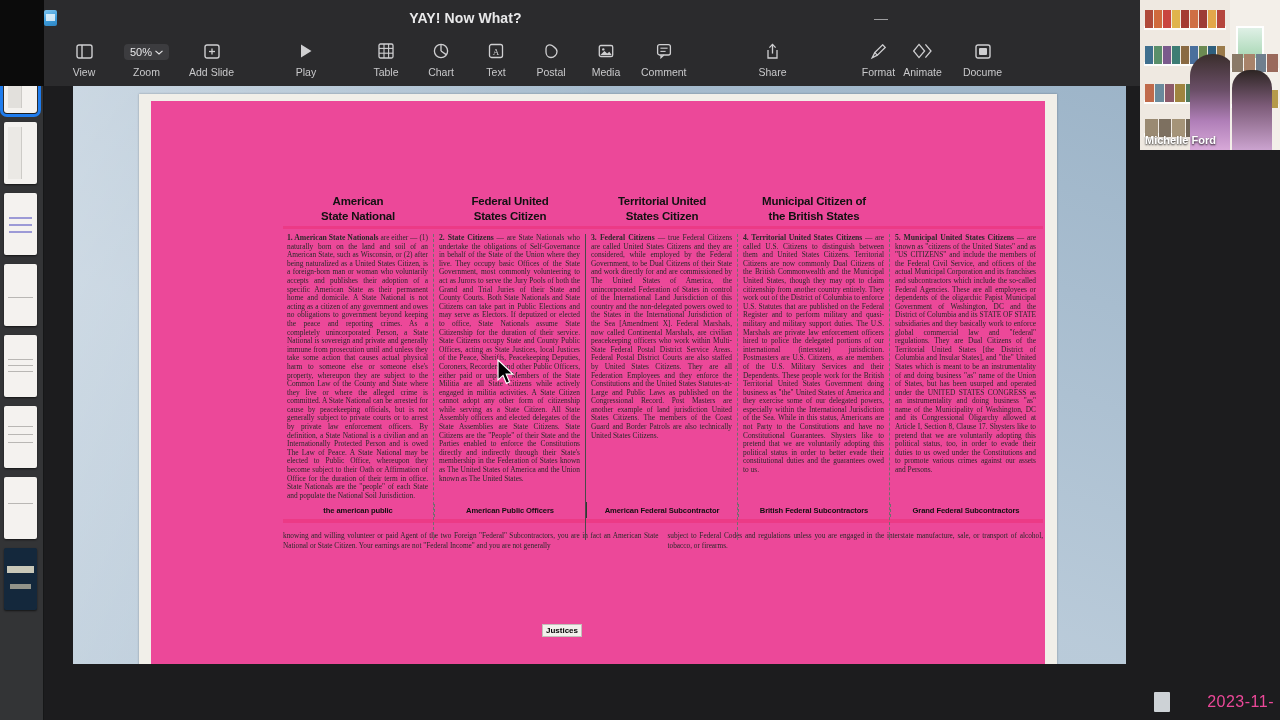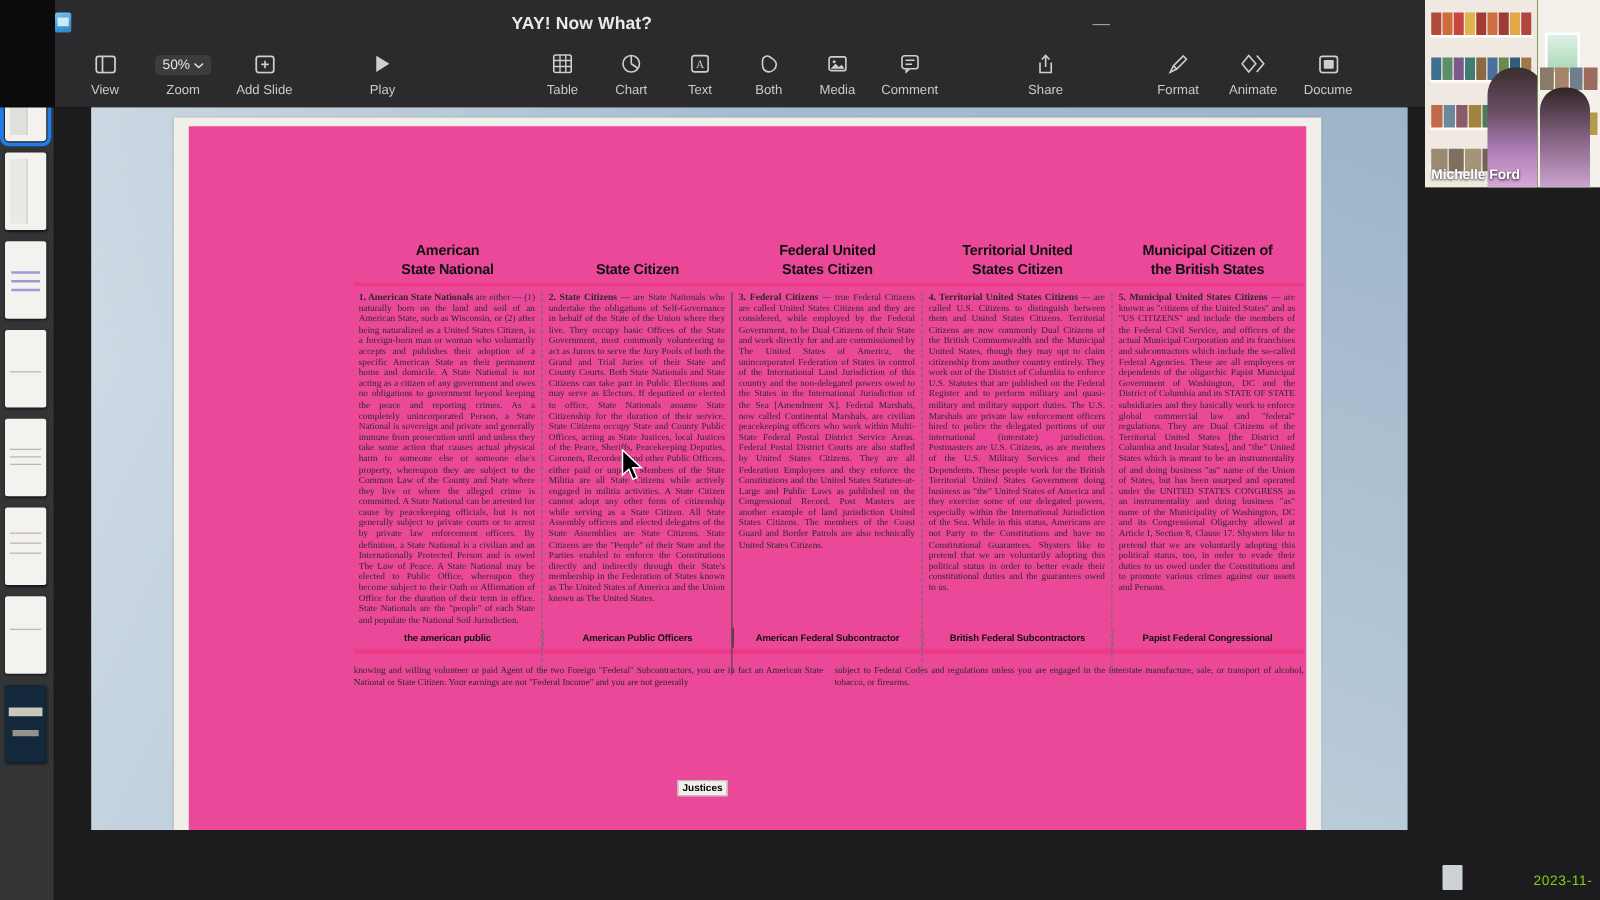--- a/index.html
+++ b/index.html
@@ -189,21 +189,21 @@
   }
   .window {
     position:absolute; left:6px; top:26px; width:28px; height:34px;
     background:linear-gradient(180deg,#dff0e6 0%, #a8d7b4 100%);
     border:2px solid #fff;
   }
 
   
   .datestamp {
     position:absolute; right:6px; bottom:9px; z-index:70;
-    color:#84cc16; font-size:11px; font-family:"Liberation Sans", sans-serif;
+    color:#ec4899; font-size:16px; font-family:"Liberation Sans", sans-serif;
     letter-spacing:.5px;
   }
   .dsicon {
     position:absolute; right:110px; bottom:8px; z-index:70;
     width:16px; height:20px; background:#cdd2d6; border-radius:1px;
   }
 
   .black-left { position:absolute; left:0; top:0; width:44px; height:86px; background:#0b0b0b; z-index:5;}
 </style>
 </head>
@@ -298,21 +298,21 @@
 
       <div class="tool" style="margin-left:52px;">
         <div class="ti">
           <svg width="14" height="16" viewBox="0 0 14 16">
               <path d="M2 1.5 L12.5 8 L2 14.5 Z" fill="#cfcfd1"></path>
             </svg>
         </div>
         <div class="tlabel">Play</div>
       </div>
 
-      <div class="tool" style="margin-left:104px;">
+      <div class="tool" style="margin-left:40px;">
         <div class="ti">
           <svg width="16" height="16" viewBox="0 0 16 16">
               <rect x="1" y="1" width="14" height="14" rx="1.5" fill="none" stroke="#cfcfd1" stroke-width="1.3"></rect>
               <line x1="1" y1="5.4" x2="15" y2="5.4" stroke="#cfcfd1" stroke-width="1.1"></line>
               <line x1="1" y1="10.2" x2="15" y2="10.2" stroke="#cfcfd1" stroke-width="1.1"></line>
               <line x1="6" y1="1" x2="6" y2="15" stroke="#cfcfd1" stroke-width="1.1"></line>
               <line x1="10.6" y1="1" x2="10.6" y2="15" stroke="#cfcfd1" stroke-width="1.1"></line>
             </svg>
         </div>
         <div class="tlabel">Table</div>
@@ -338,21 +338,21 @@
         </div>
         <div class="tlabel">Text</div>
       </div>
 
       <div class="tool" style="margin-left:15px;">
         <div class="ti">
           <svg width="16" height="16" viewBox="0 0 16 16">
               <path d="M3 5.5 C3 2 7 1 9 2.6 C11.5 4.6 14 5 14 8.5 C14 12 11 14.5 8 14.5 C5 14.5 3 12 3 9 Z" fill="none" stroke="#cfcfd1" stroke-width="1.3"></path>
             </svg>
         </div>
-        <div class="tlabel">Both</div>
+        <div class="tlabel">Postal</div>
       </div>
 
       <div class="tool" style="margin-left:15px;">
         <div class="ti">
           <svg width="16" height="16" viewBox="0 0 16 16">
               <rect x="1.3" y="2.5" width="13.4" height="11" rx="1.6" fill="none" stroke="#cfcfd1" stroke-width="1.3"></rect>
               <circle cx="5.3" cy="6.4" r="1.2" fill="#cfcfd1"></circle>
               <path d="M2.4 12 L6.4 8 L9.2 10.6 L11.3 8.8 L13.7 12 Z" fill="#cfcfd1"></path>
             </svg>
         </div>
@@ -385,21 +385,21 @@
       <div class="tool" style="margin-left:66px;">
         <div class="ti">
           <svg width="17" height="17" viewBox="0 0 17 17">
               <path d="M12.6 1.8 L15.2 4.4 L7.4 12.2 L4.8 9.6 Z" fill="none" stroke="#cfcfd1" stroke-width="1.3"></path>
               <path d="M4.8 9.6 L2.2 14.8 L7.4 12.2" fill="none" stroke="#cfcfd1" stroke-width="1.3"></path>
             </svg>
         </div>
         <div class="tlabel">Format</div>
       </div>
 
-      <div class="tool" style="margin-left:20px;">
+      <div class="tool" style="margin-left:4px;">
         <div class="ti">
           <svg width="19" height="16" viewBox="0 0 19 16">
               <path d="M6 1.4 L11.6 8 L6 14.6 L0.6 8 Z" fill="none" stroke="#cfcfd1" stroke-width="1.3"></path>
               <path d="M12.4 1.4 L18 8 L12.4 14.6" fill="none" stroke="#cfcfd1" stroke-width="1.3"></path>
             </svg>
         </div>
         <div class="tlabel">Animate</div>
       </div>
 
       <div class="tool" style="margin-left:20px;">
@@ -419,23 +419,20 @@
 
     <div class="slide">
       <div class="sheet">
         <div class="sheet-inner">
 
           <div class="chart">
 
             <div class="col-heads">
               <div class="col-head">
                 <span><span>American</span><br><span>State National</span></span>
-              </div>
-              <div class="col-head">
-                <span><span>State Citizen</span></span>
               </div>
               <div class="col-head">
                 <span><span>Federal United</span><br><span>States Citizen</span></span>
               </div>
               <div class="col-head">
                 <span><span>Territorial United</span><br><span>States Citizen</span></span>
               </div>
               <div class="col-head">
                 <span><span>Municipal Citizen of</span><br><span>the British States</span></span>
               </div>
@@ -463,21 +460,21 @@
               <div class="col">
                 <p><b><span>5.</span> <span>Municipal United States Citizens</span></b> <span>— are known as "citizens of the United States" and as "US CITIZENS" and include the members of the Federal Civil Service, and officers of the actual Municipal Corporation and its franchises and subcontractors which include the so-called Federal Agencies. These are all employees or dependents of the oligarchic Papist Municipal Government of Washington, DC and the District of Columbia and its STATE OF STATE subsidiaries and they basically work to enforce global commercial law and "federal" regulations. They are Dual Citizens of the Territorial United States [the District of Columbia and Insular States], and "the" United States which is meant to be an instrumentality of and doing business "as" name of the Union of States, but has been usurped and operated under the UNITED STATES CONGRESS as an instrumentality and doing business "as" name of the Municipality of Washington, DC and its Congressional Oligarchy allowed at Article I, Section 8, Clause 17. Shysters like to pretend that we are voluntarily adopting this political status, too, in order to evade their duties to us owed under the Constitutions and to promote various crimes against our assets and Persons.</span></p>
               </div>
             </div>
 
             <div class="foot-row">
               <div class="foot-cell">the american public</div>
               <div class="foot-cell">American Public Officers</div>
               <div class="foot-cell">American Federal Subcontractor</div>
               <div class="foot-cell">British Federal Subcontractors</div>
-              <div class="foot-cell">Papist Federal Congressional</div>
+              <div class="foot-cell">Grand Federal Subcontractors</div>
               <div class="sep-dot" style="left:151px;"></div>
               <div class="sep-solid" style="left:303px;"></div>
               <div class="sep-dot" style="left:455px;"></div>
               <div class="sep-dot" style="left:607px;"></div>
             </div>
 
             <div class="pink-rule thick" style="margin-top:4px;"></div>
 
             <div class="bottomline">
               <div>knowing and willing volunteer or paid Agent of the two Foreign "Federal" Subcontractors, you are in fact an American State National or State Citizen. Your earnings are not "Federal Income" and you are not generally</div>

